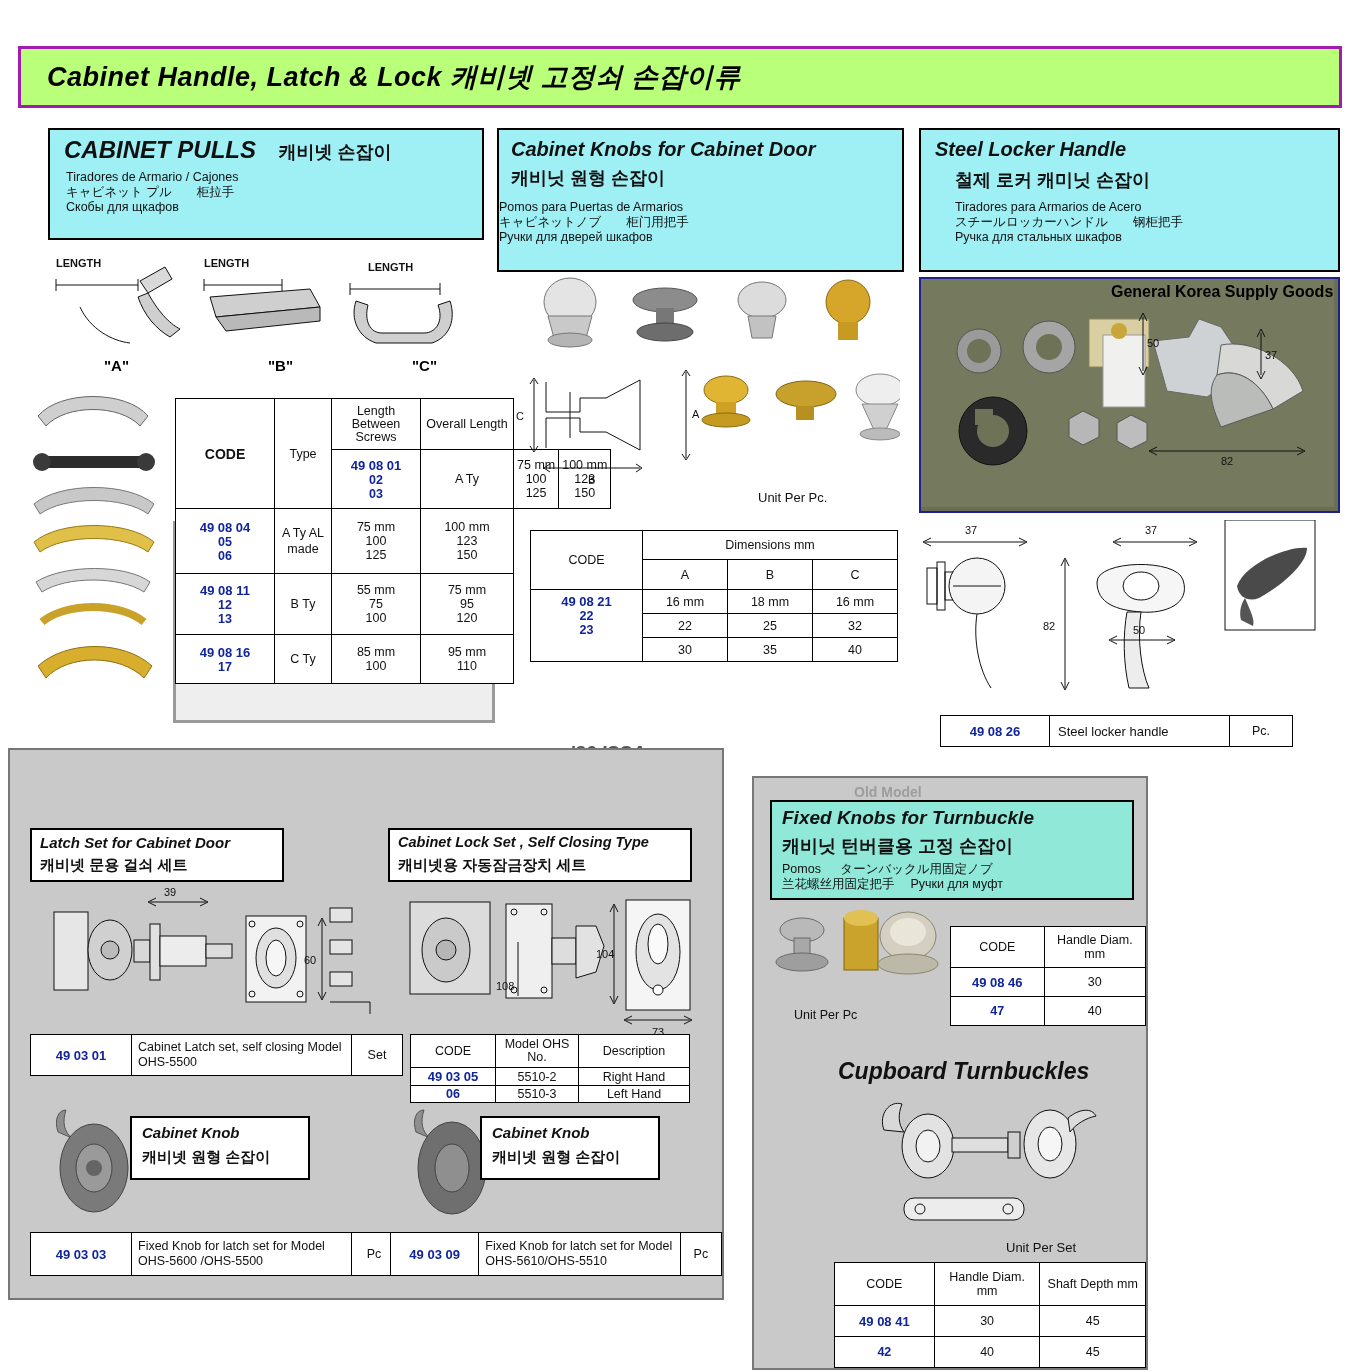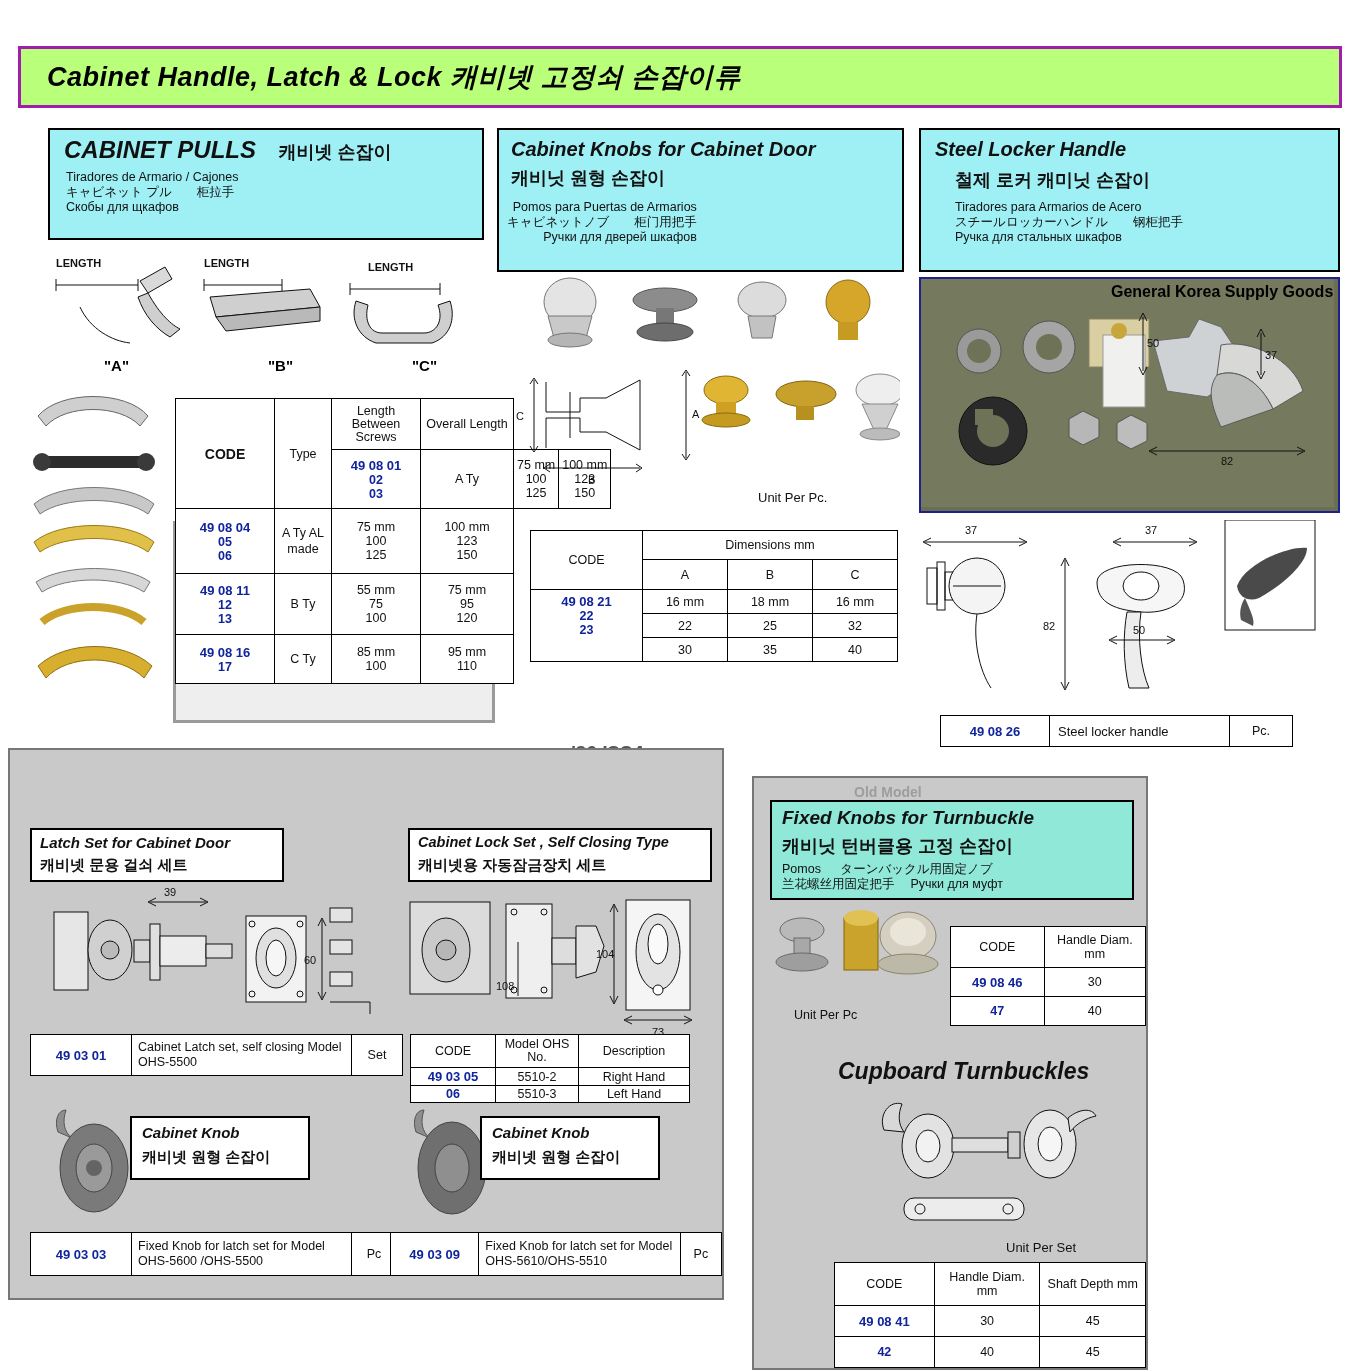--- a/index.html
+++ b/index.html
@@ -213,21 +213,21 @@
       <div>95 mm</div>
       <div>110</div>
     </td>
   </tr>
 </tbody>
   </table>
 
 <div class="abs cyanbox" id="p-knobs">
   <div class="abs hdr-en" style="left:12px;top:8px;">Cabinet Knobs for Cabinet Door</div>
   <div class="abs hdr-kr" style="left:12px;top:36px;">캐비닛 원형 손잡이</div>
-  <div class="abs hdr-sub" style="left:8px;top:70px;text-align:right;">
+  <div class="abs hdr-sub" style="left:0;top:70px;">
     <div>Pomos para Puertas de Armarios</div>
     <div>キャビネットノブ　　柜门用把手</div>
     <div>Ручки для дверей шкафов</div>
   </div>
 </div>
 
 <div class="abs" style="left:510px;top:272px;width:390px;height:250px;">
   <svg width="390" height="250">
 
     <ellipse cx="60" cy="30" rx="26" ry="24" fill="#e4e4e4" stroke="#777"></ellipse>
@@ -387,21 +387,21 @@
 <div class="abs" id="issa">'86 ISSA</div>
 
 <div class="abs greybox" id="p-latch">
 
 
   <div class="abs whitebox" style="left:20px;top:78px;width:250px;height:50px;border:2px solid #000;">
     <div class="abs" style="left:8px;top:4px;font-size:15px;font-weight:bold;font-style:italic;">Latch Set for Cabinet Door</div>
     <div class="abs" style="left:8px;top:26px;font-size:15px;font-weight:bold;">캐비넷 문용 걸쇠 세트</div>
   </div>
 
-  <div class="abs whitebox" style="left:378px;top:78px;width:300px;height:50px;border:2px solid #000;margin-left:20px;">
+  <div class="abs whitebox" style="left:378px;top:78px;width:300px;height:50px;border:2px solid #000;">
     <div class="abs" style="left:8px;top:4px;font-size:14.5px;font-weight:bold;font-style:italic;">Cabinet Lock Set , Self Closing Type</div>
     <div class="abs" style="left:8px;top:26px;font-size:15px;font-weight:bold;">캐비넷용 자동잠금장치 세트</div>
   </div>
 
   <div class="abs" style="left:20px;top:130px;width:350px;height:150px;">
     <svg width="350" height="150">
       <g class="stroke">
         <rect x="24" y="32" width="34" height="78" fill="#e6e6e6"></rect>
         <ellipse cx="80" cy="70" rx="22" ry="30" fill="#d0d0d0"></ellipse>
         <circle cx="80" cy="70" r="9" fill="#bbb"></circle>

